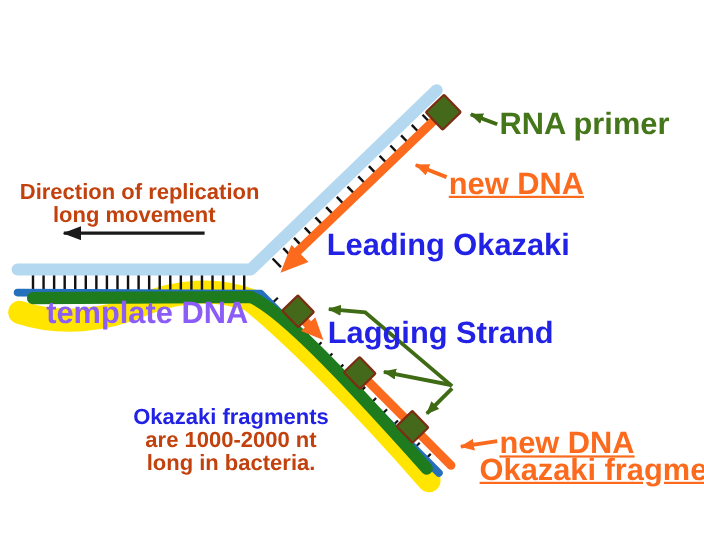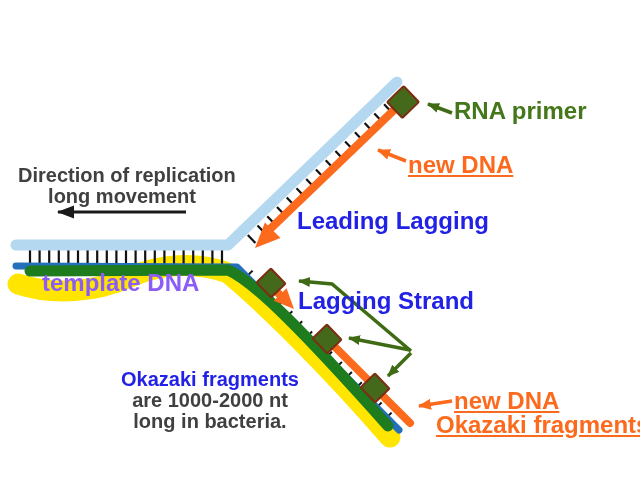--- a/index.html
+++ b/index.html
@@ -1,22 +1,22 @@
 <!DOCTYPE html>
 <html><head>
 <meta charset="utf-8">
 <style>
   html,body{margin:0;padding:0;background:#fff;}
   .stage{position:relative;width:640px;height:504px;background:#fff;overflow:hidden;
          font-family:"Liberation Sans",sans-serif;}
   .stage svg{position:absolute;left:0;top:0;}
   .lbl{position:absolute;font-weight:bold;white-space:nowrap;line-height:1.03;}
   .sz20{font-size:20px;}
-  .sz24{font-size:24px;}
-  .black{color:#404040;}
+  .sz24{font-size:28px;}
+  .black{color:#c2410c;}
   .blue{color:#2222e6;}
   .ltblue{color:#8b5cf6;}
   .green{color:#44761a;}
   .orange{color:#fb6a1d;text-decoration:underline;}
   .center{text-align:center;}
   #direction-label{left:18px;top:165px;width:208px;}
   #template-dna-label{left:42px;top:271px;}
   #leading-strand-label{left:297px;top:209px;}
   #lagging-strand-label{left:298px;top:289px;}
   #rna-primer-label{left:454px;top:99px;}
@@ -133,21 +133,21 @@
     <line x1="452" y1="401" x2="419" y2="406" stroke="#fb6a1d" stroke-width="3.5" marker-end="url(#mOrange)"></line>
   </svg>
 
   <div id="direction-label" class="lbl sz20 black center">
     <div>Direction of replication</div>
     <div>long movement</div>
   </div>
 
   <div id="template-dna-label" class="lbl sz24 ltblue">template DNA</div>
 
-  <div id="leading-strand-label" class="lbl sz24 blue">Leading Lagging</div>
+  <div id="leading-strand-label" class="lbl sz24 blue">Leading Okazaki</div>
 
   <div id="lagging-strand-label" class="lbl sz24 blue">Lagging Strand</div>
 
   <div id="rna-primer-label" class="lbl sz24 green">RNA primer</div>
 
   <div id="new-dna-top-label" class="lbl sz24 orange">new DNA</div>
 
 
   <div id="new-dna-bottom-label" class="lbl sz24 orange">new DNA</div>
 

